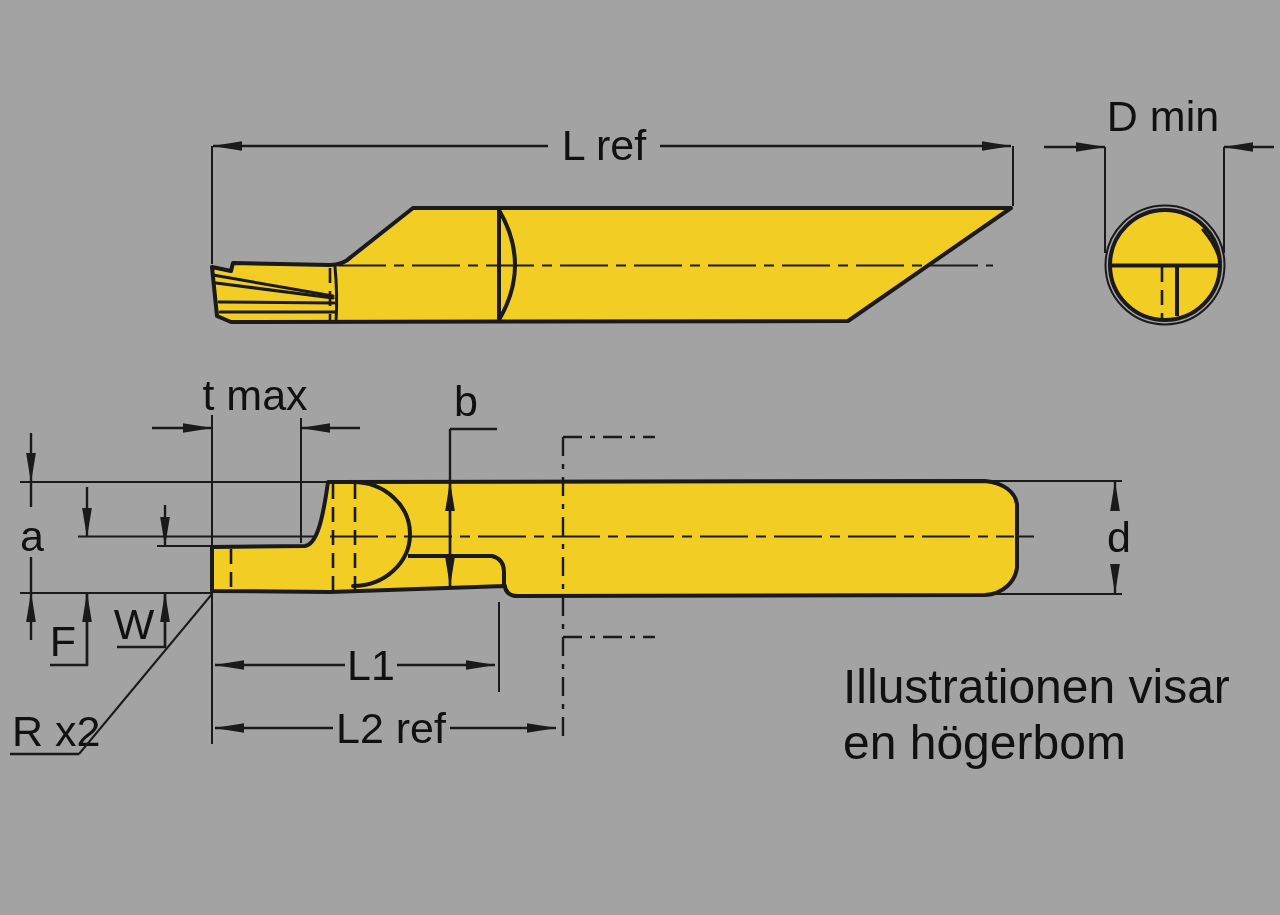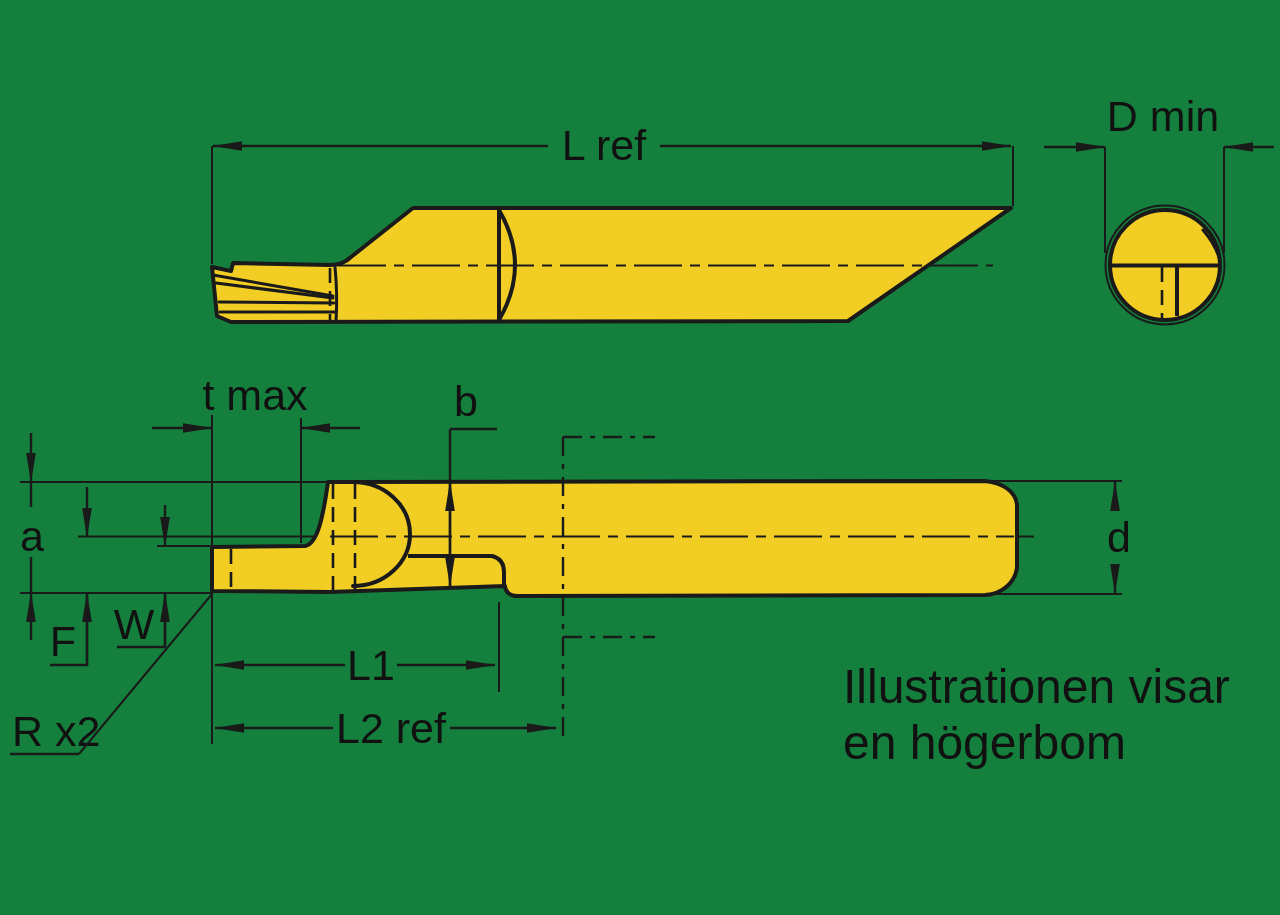--- a/index.html
+++ b/index.html
@@ -1,16 +1,16 @@
 <!DOCTYPE html>
 <html lang="sv"><head>
 <meta charset="utf-8">
 <style>
   html,body { margin:0; padding:0; background:#ffffff; }
-  .stage { position:relative; width:1280px; height:915px; background:#15803d; overflow:hidden; }
+  .stage { position:relative; width:1280px; height:915px; background:#a3a3a3; overflow:hidden; }
   svg { display:block; }
   .filled  { stroke:#1a1a1a; stroke-width:4;   stroke-linejoin:round; }
   .outline { fill:none; stroke:#1a1a1a; stroke-width:4;   stroke-linejoin:round; stroke-linecap:round; }
   .inner   { fill:none; stroke:#1a1a1a; stroke-width:3;   stroke-linecap:round; }
   .innerB  { fill:none; stroke:#1a1a1a; stroke-width:4; }
   .ext     { fill:none; stroke:#1a1a1a; stroke-width:2;   stroke-linecap:butt; }
   .dim     { fill:none; stroke:#1a1a1a; stroke-width:2.4; stroke-linecap:butt; }
   .hid     { fill:none; stroke:#1a1a1a; stroke-width:2.6; stroke-dasharray:15 8; }
   .cl      { fill:none; stroke:#1a1a1a; stroke-width:2;   stroke-dasharray:48 8 10 8; }
   .bore    { fill:none; stroke:#1a1a1a; stroke-width:2.4; stroke-dasharray:19 8 5 8; }

